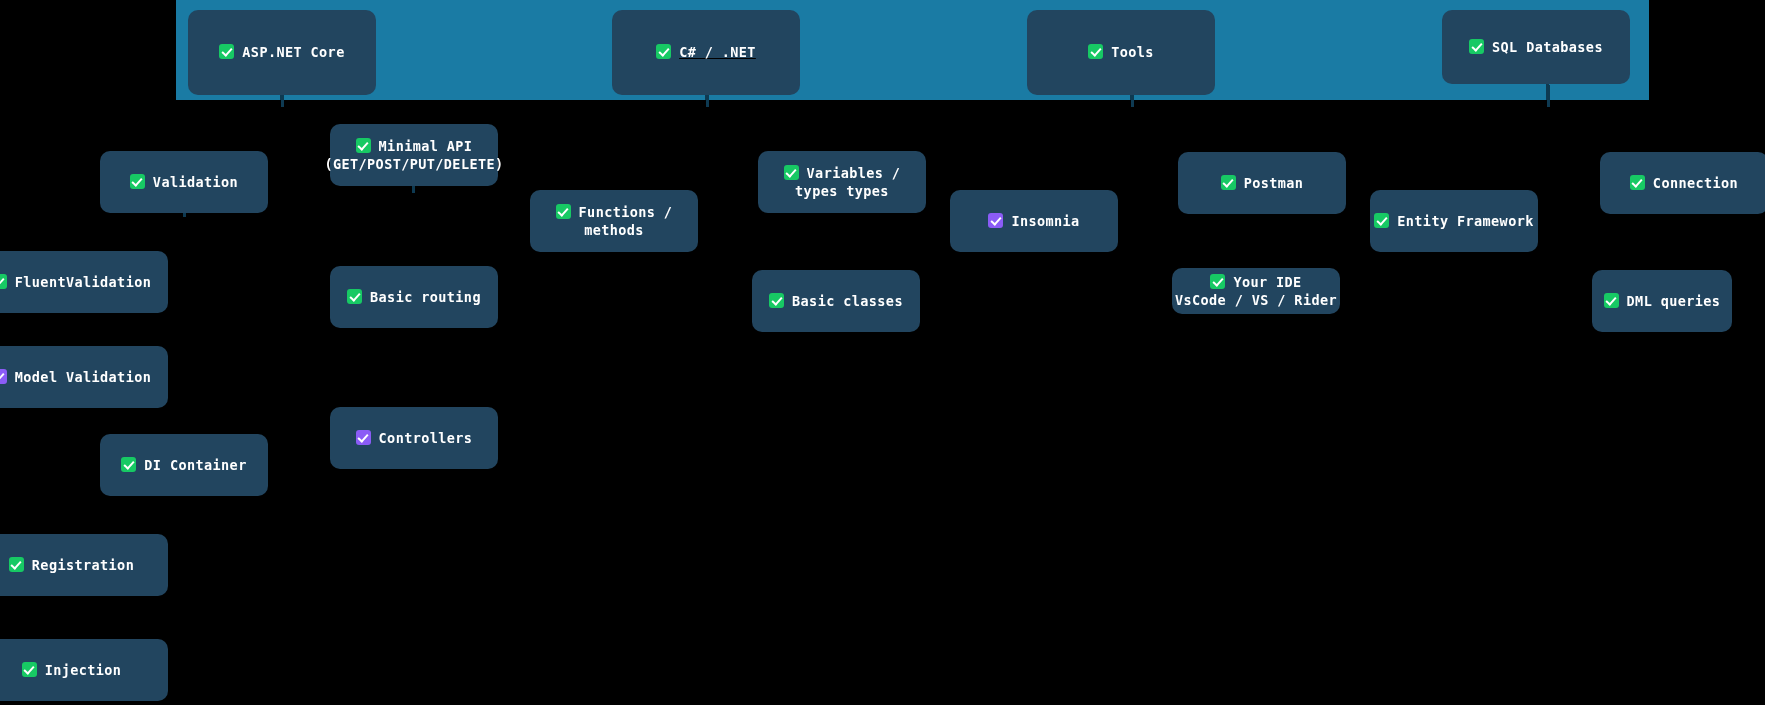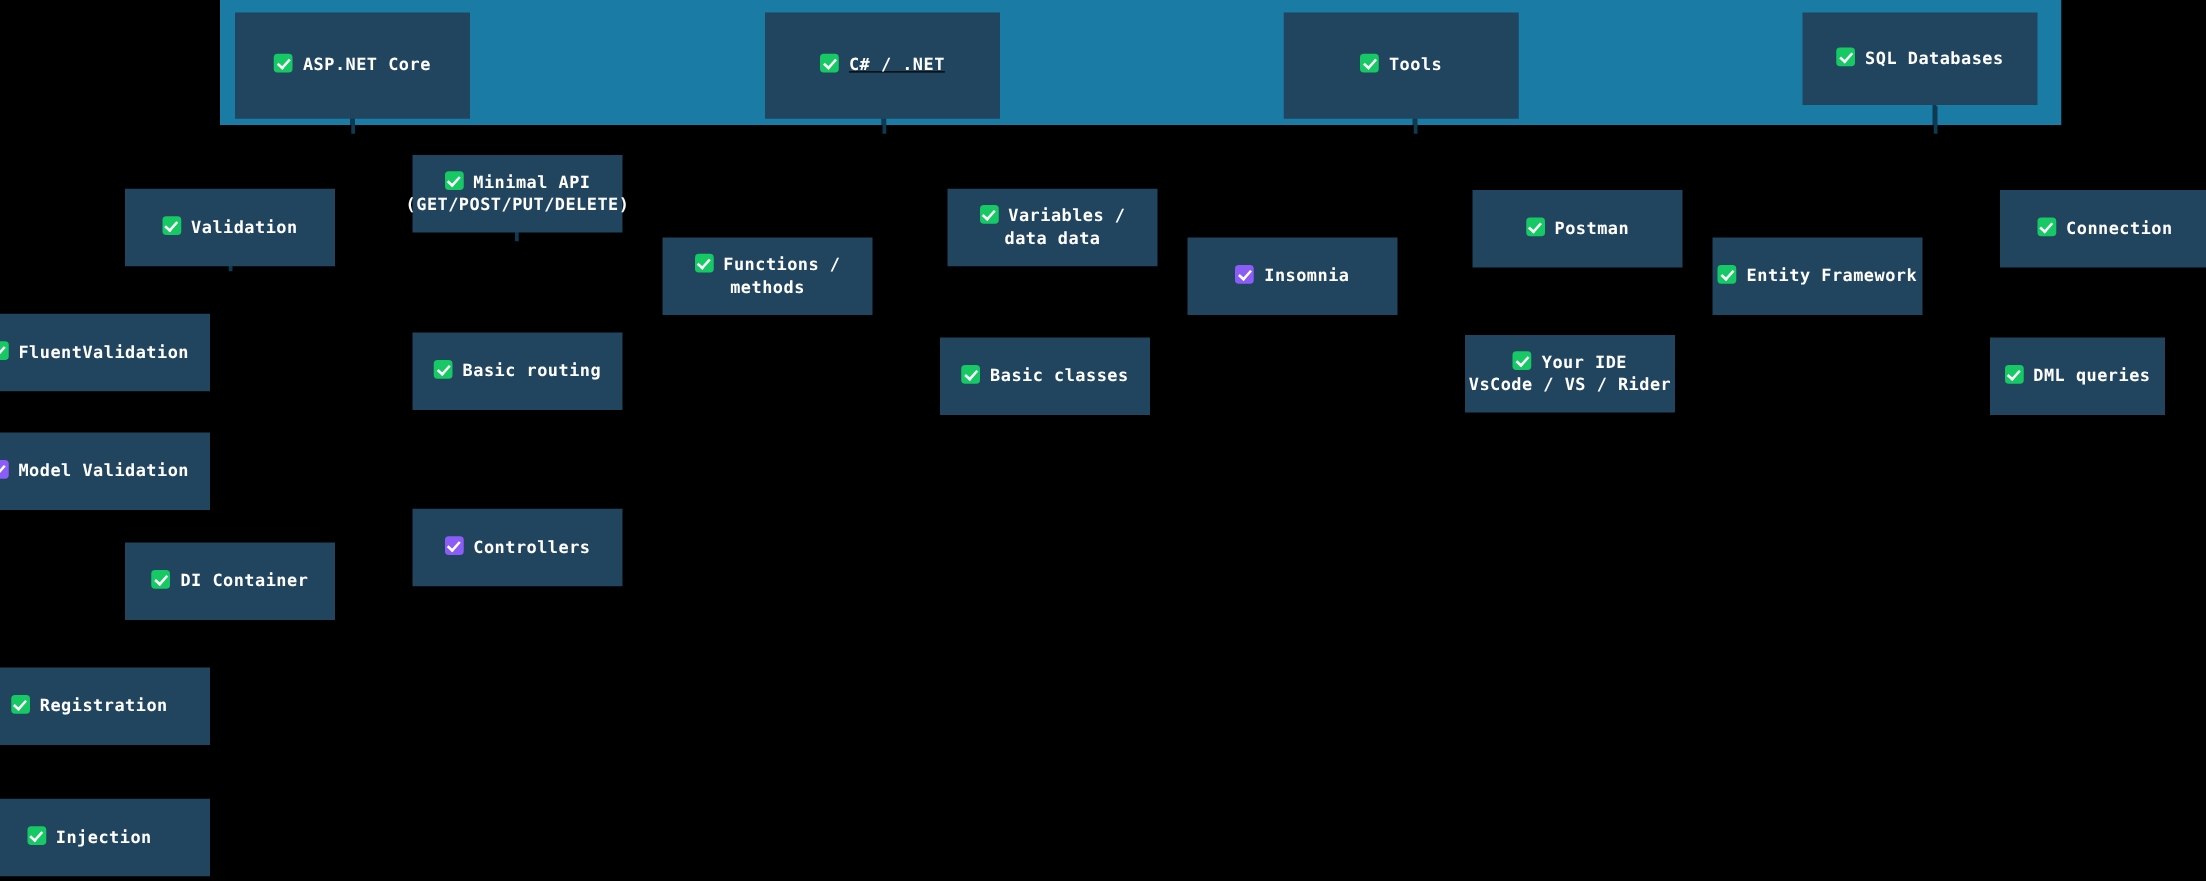--- a/index.html
+++ b/index.html
@@ -44,21 +44,21 @@
   .stub {
     position: absolute;
     width: 3px;
     background: #0e3a52;
   }
 
   
   .node {
     position: absolute;
     background: #22455f;
-    border-radius: 0;
+    border-radius: 10px;
     box-sizing: border-box;
     display: flex;
     align-items: center;
     justify-content: center;
     text-align: center;
     padding: 6px 10px;
   }
   .node-inner {
     display: block;
     line-height: 1.35;
@@ -133,41 +133,41 @@
       <div class="node" style="left: 330px; top: 124px; width: 168px; height: 62px;">
         <span class="node-inner"><span class="line1"><span class="cbx"></span><span>Minimal API</span></span><span class="line2">(GET/POST/PUT/DELETE)</span></span>
       </div>
       <div class="node" style="left: -25px; top: 251px; width: 193px; height: 62px;">
         <span class="node-inner"><span class="line1"><span class="cbx"></span><span>FluentValidation</span></span></span>
       </div>
       <div class="node" style="left: 530px; top: 190px; width: 168px; height: 62px;">
         <span class="node-inner"><span class="line1"><span class="cbx"></span><span>Functions /</span></span><span class="line2">methods</span></span>
       </div>
       <div class="node" style="left: 758px; top: 151px; width: 168px; height: 62px; text-align: center;">
-        <span class="node-inner"><span class="line1"><span class="cbx"></span><span>Variables /</span></span><span class="line2">data data</span></span>
+        <span class="node-inner"><span class="line1"><span class="cbx"></span><span>Variables /</span></span><span class="line2">types types</span></span>
       </div>
       <div class="node" style="left: 950px; top: 190px; width: 168px; height: 62px;">
         <span class="node-inner"><span class="line1"><span class="cbx purple"></span><span>Insomnia</span></span></span>
       </div>
       <div class="node" style="left: 1178px; top: 152px; width: 168px; height: 62px;">
         <span class="node-inner"><span class="line1"><span class="cbx"></span><span>Postman</span></span></span>
       </div>
       <div class="node" style="left: 1370px; top: 190px; width: 168px; height: 62px;">
         <span class="node-inner"><span class="line1"><span class="cbx"></span><span>Entity Framework</span></span></span>
       </div>
       <div class="node" style="left: 1600px; top: 152px; width: 168px; height: 62px;">
         <span class="node-inner"><span class="line1"><span class="cbx"></span><span>Connection</span></span></span>
       </div>
       <div class="node" style="left: 330px; top: 266px; width: 168px; height: 62px;">
         <span class="node-inner"><span class="line1"><span class="cbx"></span><span>Basic routing</span></span></span>
       </div>
       <div class="node" style="left: 752px; top: 270px; width: 168px; height: 62px; align-items: center;">
         <span class="node-inner"><span class="line1"><span class="cbx"></span><span>Basic classes</span></span></span>
       </div>
-      <div class="node" style="left: 1172px; top: 268px; width: 168px; height: 62px;">
+      <div class="node" style="left: 1172px; top: 268px; width: 168px; height: 46px;">
         <span class="node-inner"><span class="line1"><span class="cbx"></span><span>Your IDE</span></span><span class="line2">VsCode / VS / Rider</span></span>
       </div>
       <div class="node" style="left: 1592px; top: 270px; width: 140px; height: 62px;">
         <span class="node-inner"><span class="line1"><span class="cbx"></span><span>DML queries</span></span></span>
       </div>
       <div class="node" style="left: -25px; top: 346px; width: 193px; height: 62px;">
         <span class="node-inner"><span class="line1"><span class="cbx purple"></span><span>Model Validation</span></span></span>
       </div>
       <div class="node" style="left: 330px; top: 407px; width: 168px; height: 62px;">
         <span class="node-inner"><span class="line1"><span class="cbx purple"></span><span>Controllers</span></span></span>

